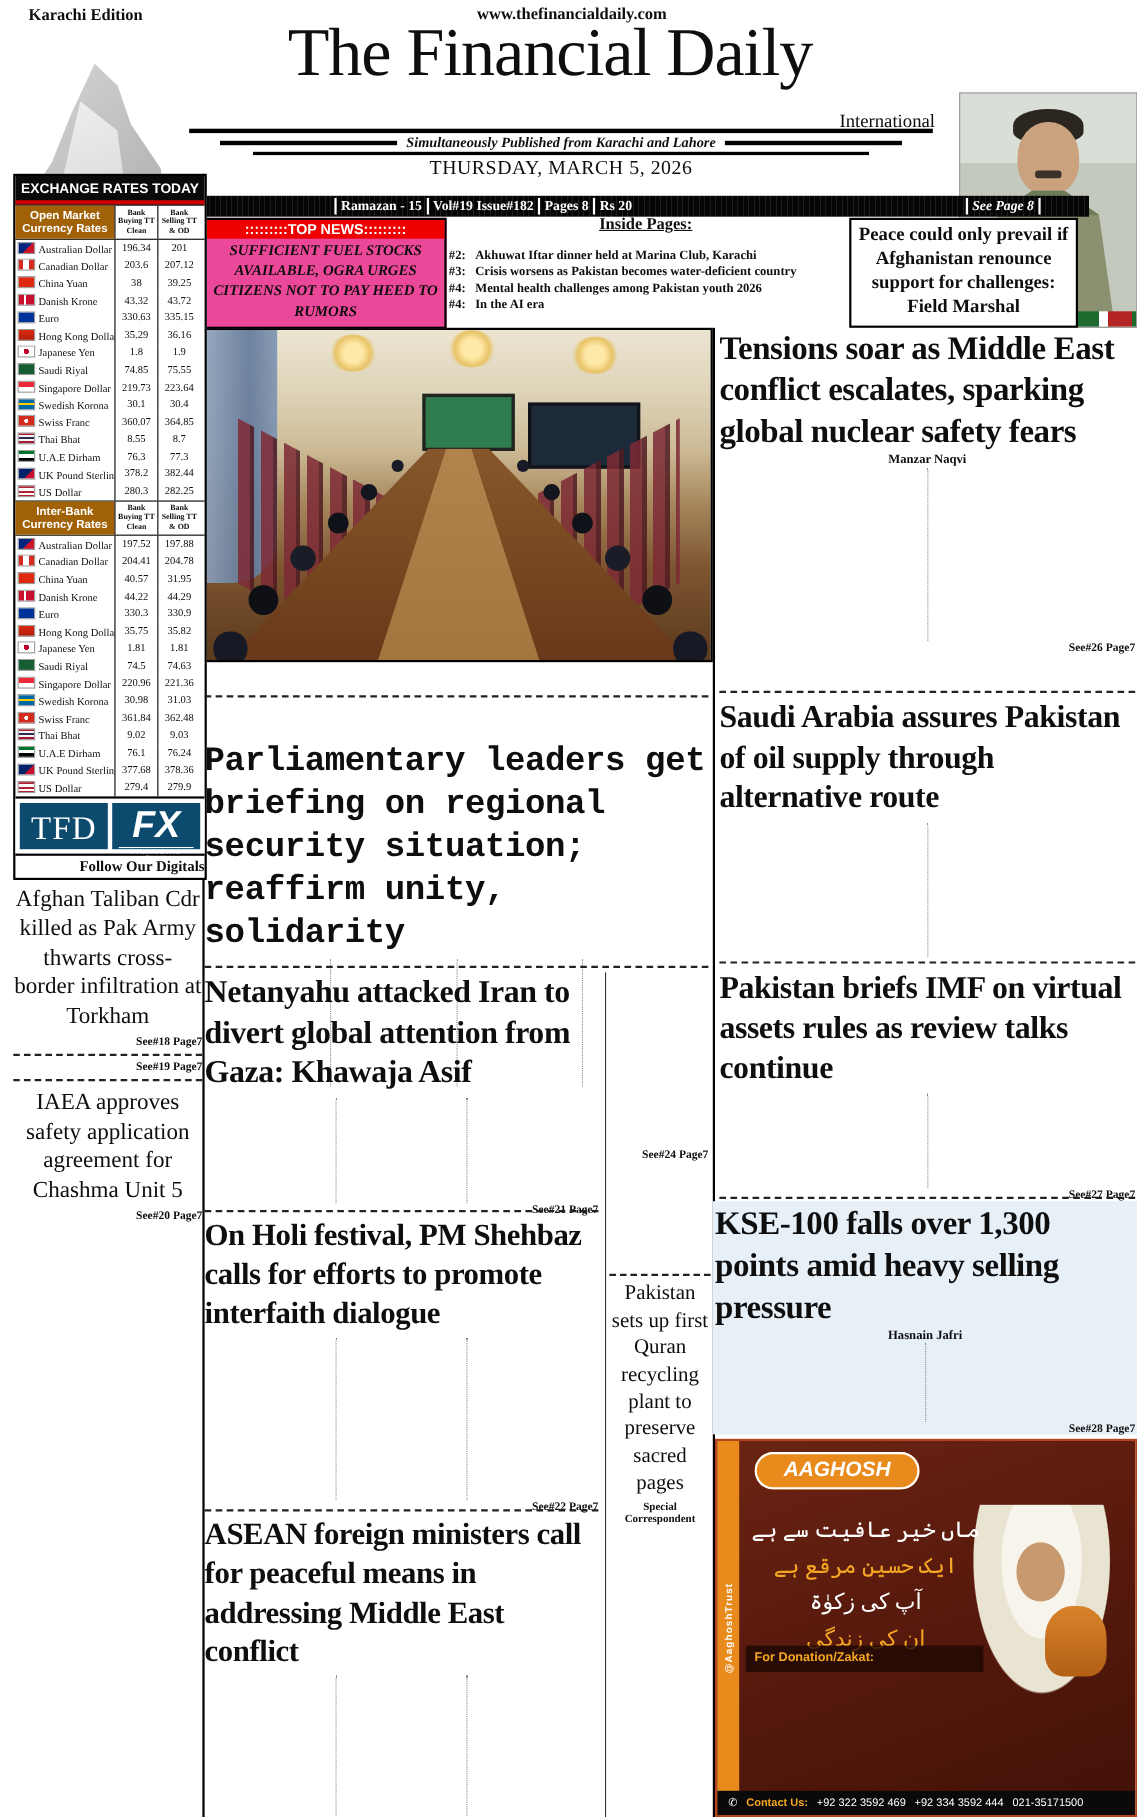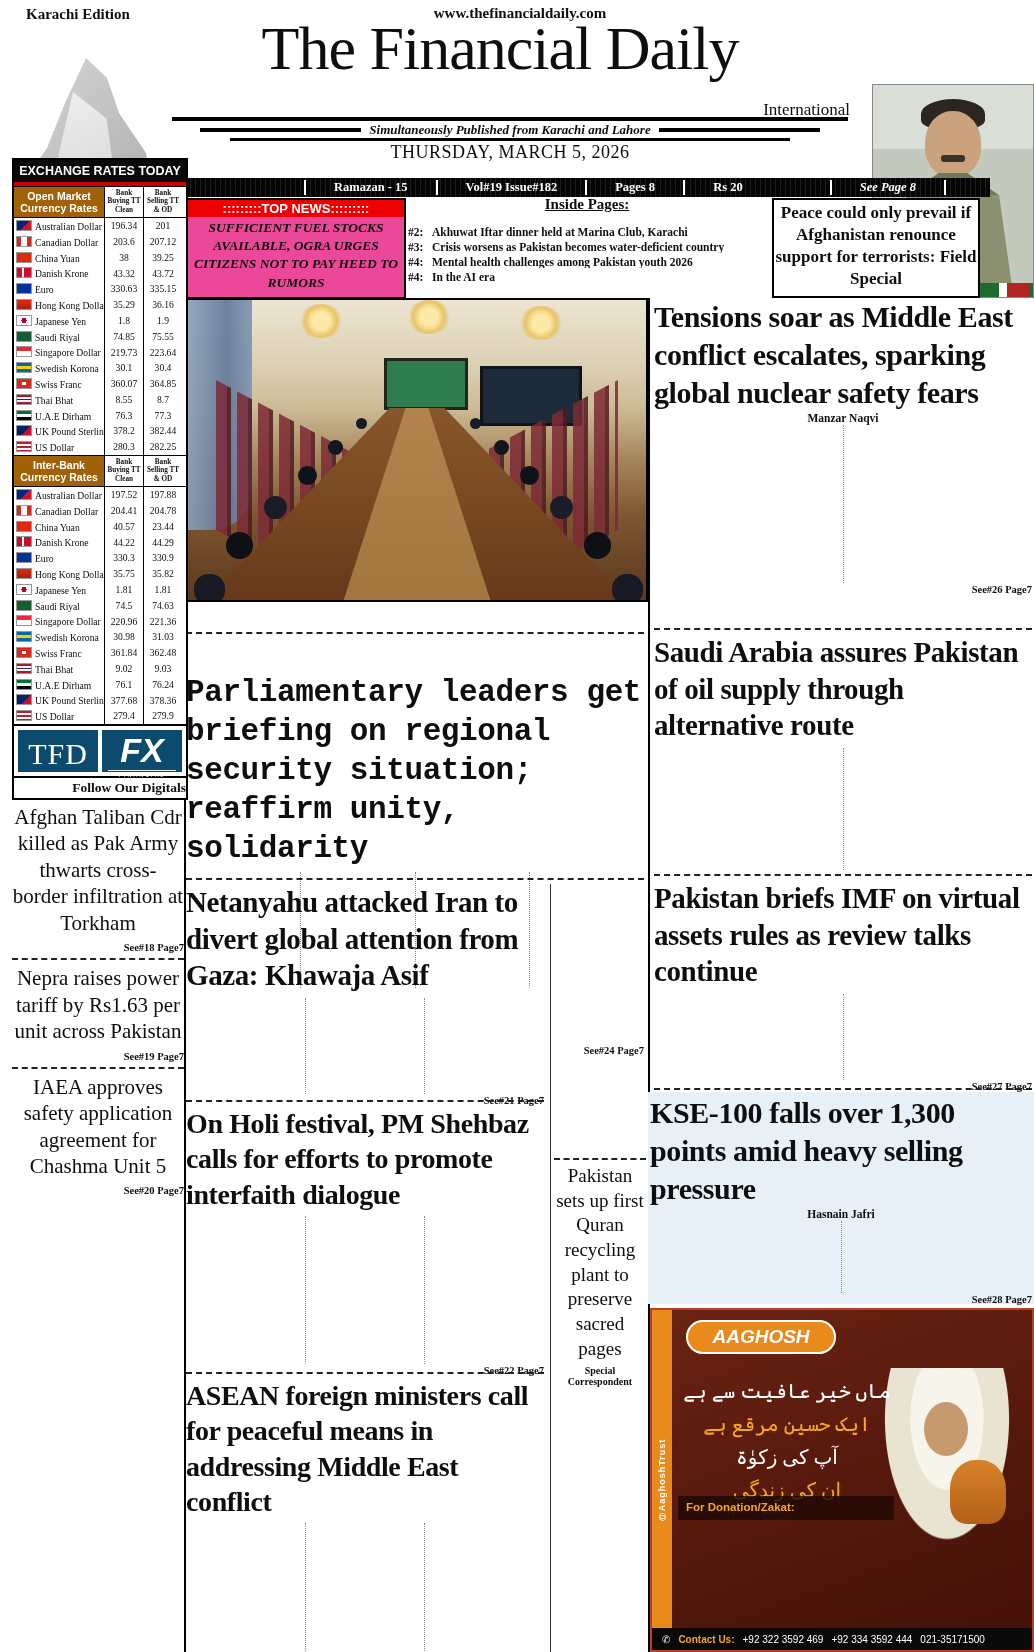--- a/index.html
+++ b/index.html
@@ -36,21 +36,21 @@
            background:linear-gradient(180deg,#6f7a5a 0 18%,#8a9070 18% 100%);
            clip-path:polygon(8% 100%,18% 18%,40% 0,60% 0,82% 18%,92% 100%);}
   .p-medals{position:absolute;left:36px;top:126px;width:34px;height:22px;
            background:repeating-linear-gradient(90deg,#c33 0 4px,#fc0 4px 8px,#363 8px 12px,#06c 12px 16px);}
   .p-flagstrip{position:absolute;left:0;bottom:0;width:100%;height:14px;
            background:repeating-linear-gradient(90deg,#1d6b2f 0 22px,#fff 22px 30px,#b32424 30px 52px);}
   
   .infobar{left:186px;top:178px;width:804px;height:19px;z-index:2;color:#fff;display:flex;align-items:center;
            background:repeating-linear-gradient(90deg,#050505 0 4px,#1d1d1d 4px 5px);
            font-size:12.5px;font-weight:bold;}
-  .infobar .seg{padding:0 28px;white-space:nowrap;border-left:2px solid #fff;}
+  .infobar .seg{padding:0 4px;white-space:nowrap;border-left:2px solid #fff;}
   .infobar .seg:first-child{margin-left:118px;border-left:2px solid #fff;}
   .infobar .seg.last{margin-left:auto;margin-right:44px;font-style:italic;border-right:2px solid #fff;}
   
   .exch{left:12px;top:158px;width:172px;z-index:3;background:#fff;border:2px solid #000;}
   .exch-head{background:#0a0a0a;color:#fff;text-align:center;font-size:12.5px;font-weight:bold;
              padding:4px 0;border-bottom:4px solid #c00;font-family:"Liberation Sans",sans-serif;}
   .sec-head{display:grid;grid-template-columns:90px 39px 39px;border-bottom:1px solid #000;border-top:1px solid #000;}
   .sec-title{background:#a16207;color:#fff;font-family:"Liberation Sans",sans-serif;font-weight:bold;
              font-size:10.5px;text-align:center;line-height:1.15;padding:3px 0;}
   .sec-col{font-size:7.2px;font-weight:bold;text-align:center;line-height:1.15;padding:2px 1px;border-left:1px solid #000;}
@@ -280,21 +280,21 @@
         <span class="cur-val">197.88</span>
       </div>
         <div class="cur-row">
         <span class="cur-name"><span class="flag" style="background: linear-gradient(90deg, rgb(213, 43, 30) 30%, rgb(255, 255, 255) 30%, rgb(255, 255, 255) 70%, rgb(213, 43, 30) 70%);"></span><span>Canadian Dollar</span></span>
         <span class="cur-val">204.41</span>
         <span class="cur-val">204.78</span>
       </div>
         <div class="cur-row">
         <span class="cur-name"><span class="flag" style="background: linear-gradient(rgb(222, 41, 16), rgb(222, 41, 16));"></span><span>China Yuan</span></span>
         <span class="cur-val">40.57</span>
-        <span class="cur-val">23.44</span>
+        <span class="cur-val">31.95</span>
       </div>
         <div class="cur-row">
         <span class="cur-name"><span class="flag" style="background: linear-gradient(90deg, rgb(200, 16, 46) 35%, rgb(255, 255, 255) 35%, rgb(255, 255, 255) 50%, rgb(200, 16, 46) 50%);"></span><span>Danish Krone</span></span>
         <span class="cur-val">44.22</span>
         <span class="cur-val">44.29</span>
       </div>
         <div class="cur-row">
         <span class="cur-name"><span class="flag" style="background: linear-gradient(rgb(0, 51, 153), rgb(0, 51, 153));"></span><span>Euro</span></span>
         <span class="cur-val">330.3</span>
         <span class="cur-val">330.9</span>
@@ -379,21 +379,21 @@
       </div>
         <div class="in-item">
         <span class="pg">#4:</span><span>Mental health challenges among Pakistan youth 2026</span>
       </div>
         <div class="in-item">
         <span class="pg">#4:</span><span>In the AI era</span>
       </div>
       </div>
   </div>
 
-  <div class="abs peace">Peace could only prevail if Afghanistan renounce support for terrorists: Field Special</div>
+  <div class="abs peace">Peace could only prevail if Afghanistan renounce support for challenges: Field Marshal</div>
 
   <div class="abs photo">
     <div class="drape"></div>
     <span class="chand" style="left:110px;top:4px;"></span>
     <span class="chand" style="left:218px;top:0;"></span>
     <span class="chand" style="left:330px;top:6px;"></span>
     <div class="screen-green"></div>
     <div class="screen-dark"></div>
     <div class="chairs-l"></div>
     <div class="chairs-r"></div>
@@ -623,21 +623,20 @@
           <p></p>
           <p></p>
           <p></p>
           <p></p>
           <p></p>
         </div>
       <div class="more">See#18 Page7</div>
     </div>
     <div class="dashsep"></div>
     <div>
-      <div class="lc-head">Nepra raises power tariff by Rs1.63 per unit across Pakistan</div>
       <div class="lc-body">
           <p></p>
           <p></p>
           <p></p>
           <p></p>
         </div>
       <div class="more">See#19 Page7</div>
     </div>
     <div class="dashsep"></div>
     <div>

